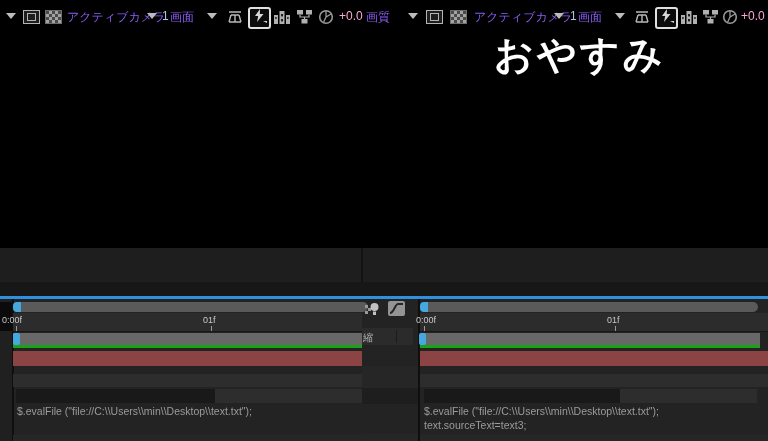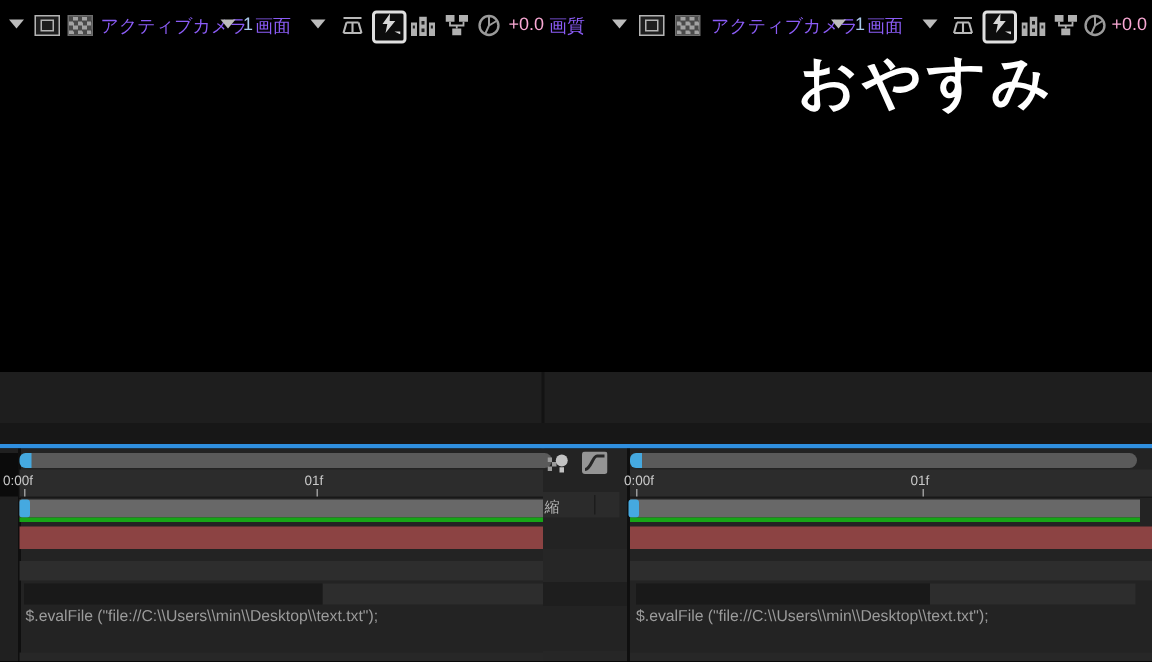--- a/index.html
+++ b/index.html
@@ -45,21 +45,21 @@
   .hdr-text{font-size:10px;color:#b8b8b8;top:331px;}
   .stretch-val{font-size:10.5px;color:#4aa0e0;top:348px;}
   svg{display:block;}
 </style>
 </head>
 <body>
 
 <div class="stage">
 
   <div class="abs" style="left:0;top:0;width:768px;height:248px;background:#000;"></div>
-  <div class="abs viewer-text" style="left:494px;top:28px;margin-left:38px;">おやすみ</div>
+  <div class="abs viewer-text" style="left:494px;top:28px;">おやすみ</div>
 
   <div class="abs toolbar"></div>
 
   <div class="abs tri" style="left:6px;"></div>
   <div class="abs roi" style="left:23px;"></div>
   <div class="abs checker" style="left:45px;"></div>
   <div class="abs tb-text" style="left:67px;">アクティブカメラ</div>
   <div class="abs tri" style="left:147px;"></div>
   <span class="abs tb-text view-num" style="left:162px;">1</span>
   <span class="abs tb-text" style="left:170px;">画面</span>
@@ -215,15 +215,16 @@
 
   <div class="abs work-bar" style="left:420px;width:340px;"></div>
   <div class="abs work-handle" style="left:419px;"></div>
   <div class="abs green-line" style="left:420px;width:340px;"></div>
   <div class="abs red-bar" style="left:420px;width:348px;"></div>
   <div class="abs gray-row" style="left:420px;width:348px;"></div>
   <div class="abs mid-row" style="left:620px;width:137px;"></div>
   <div class="abs dark-row" style="left:424px;width:196px;"></div>
 
   <div class="abs expr" style="left:424px;top:404px;">$.evalFile ("file://C:\\Users\\min\\Desktop\\text.txt");</div>
+  <div class="abs expr" style="left:424px;top:418px;">text.sourceText=text3;</div>
   <div class="abs bottom-row" style="left:420px;width:348px;"></div>
 
 </div>
 
 </body></html>

